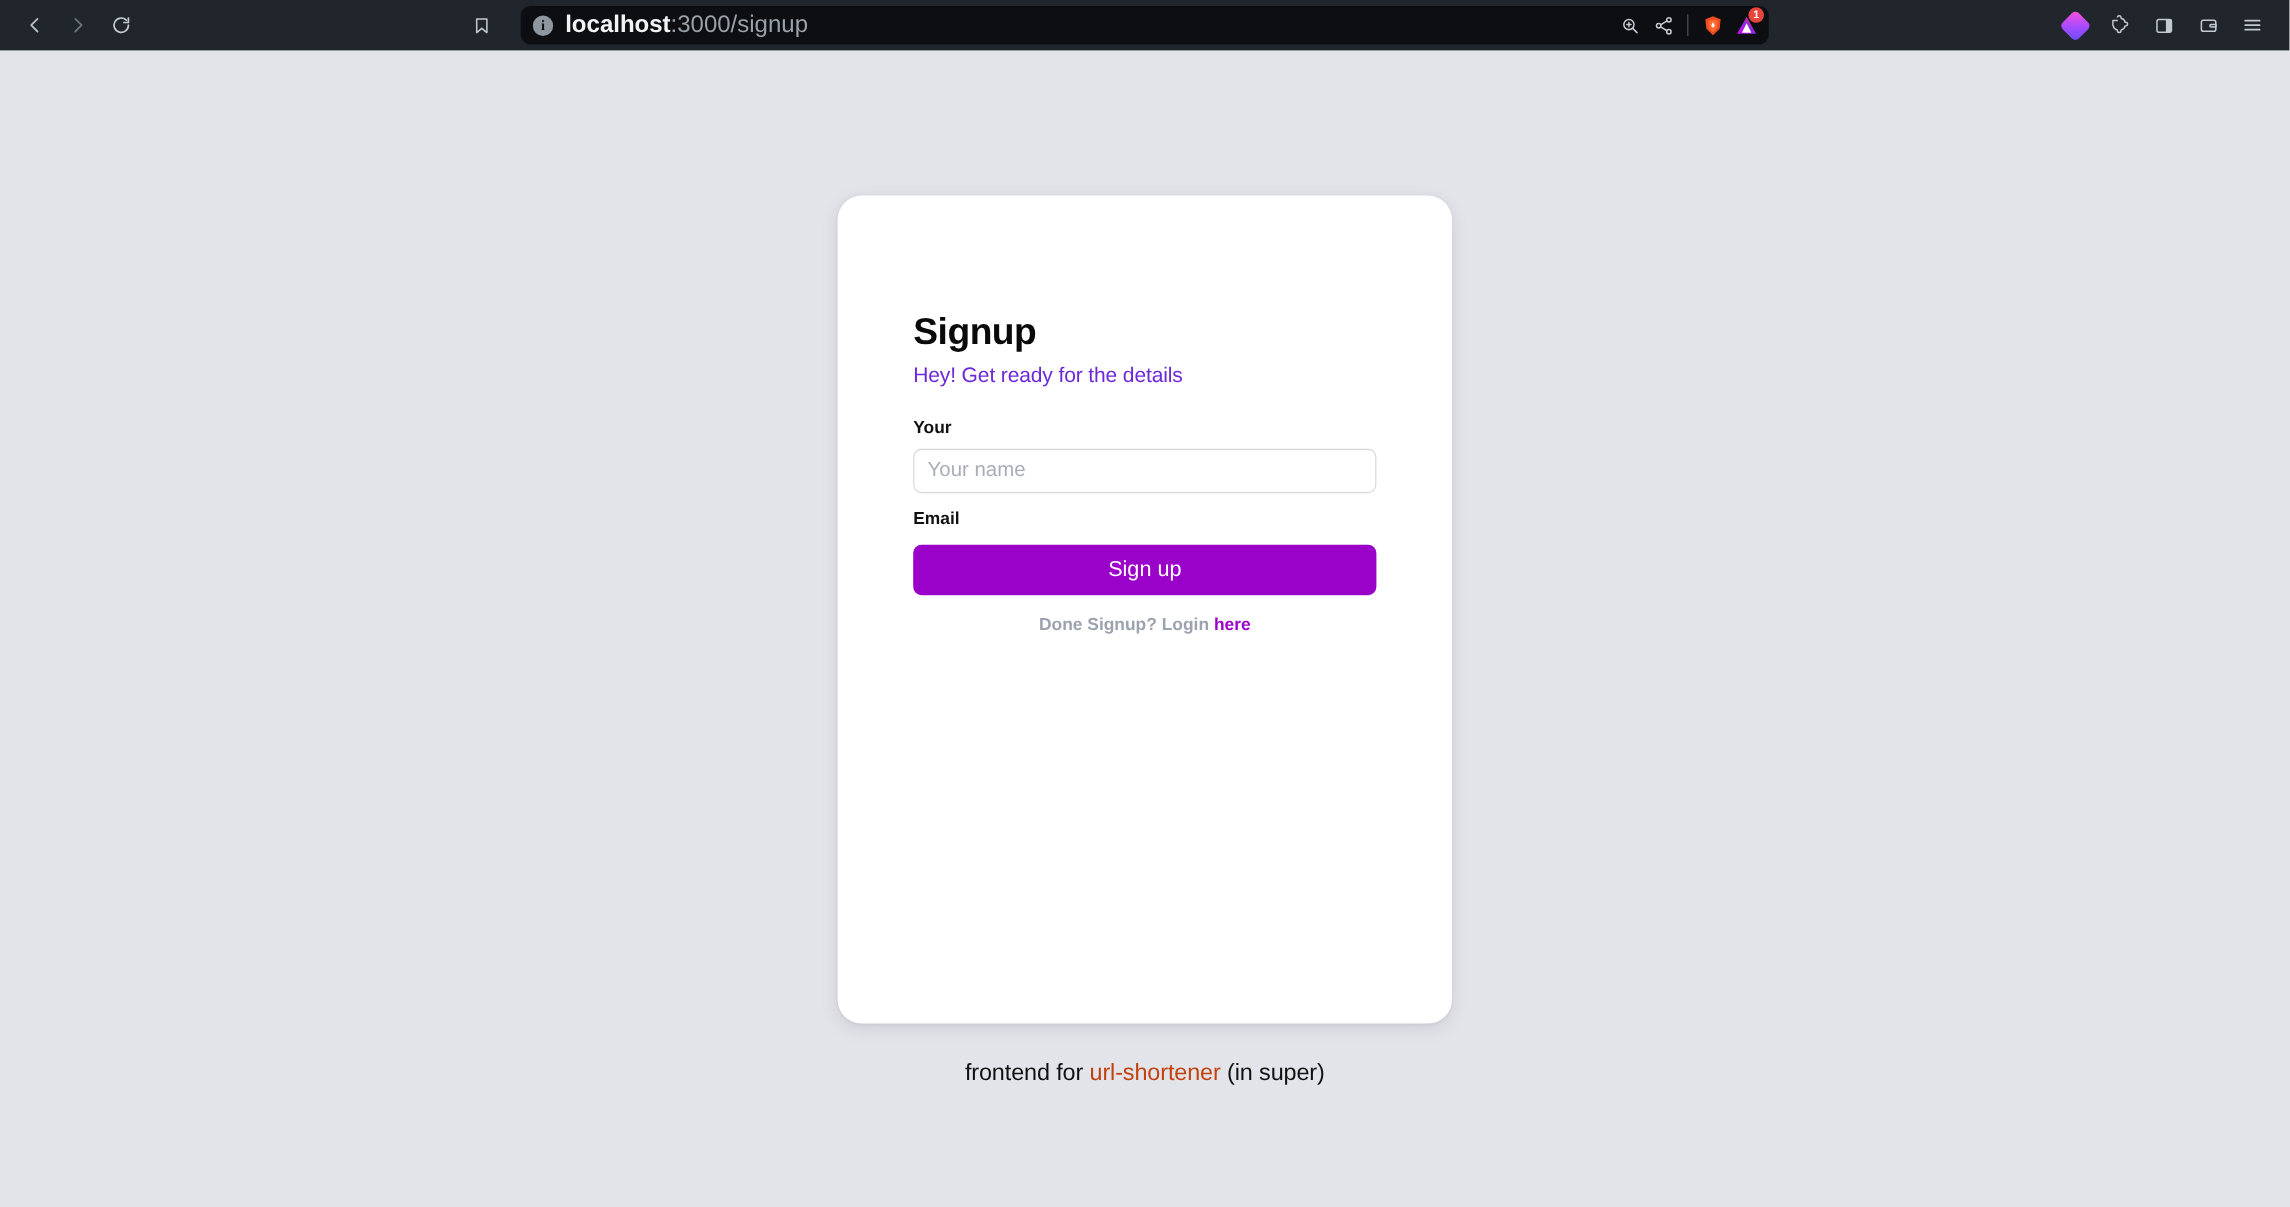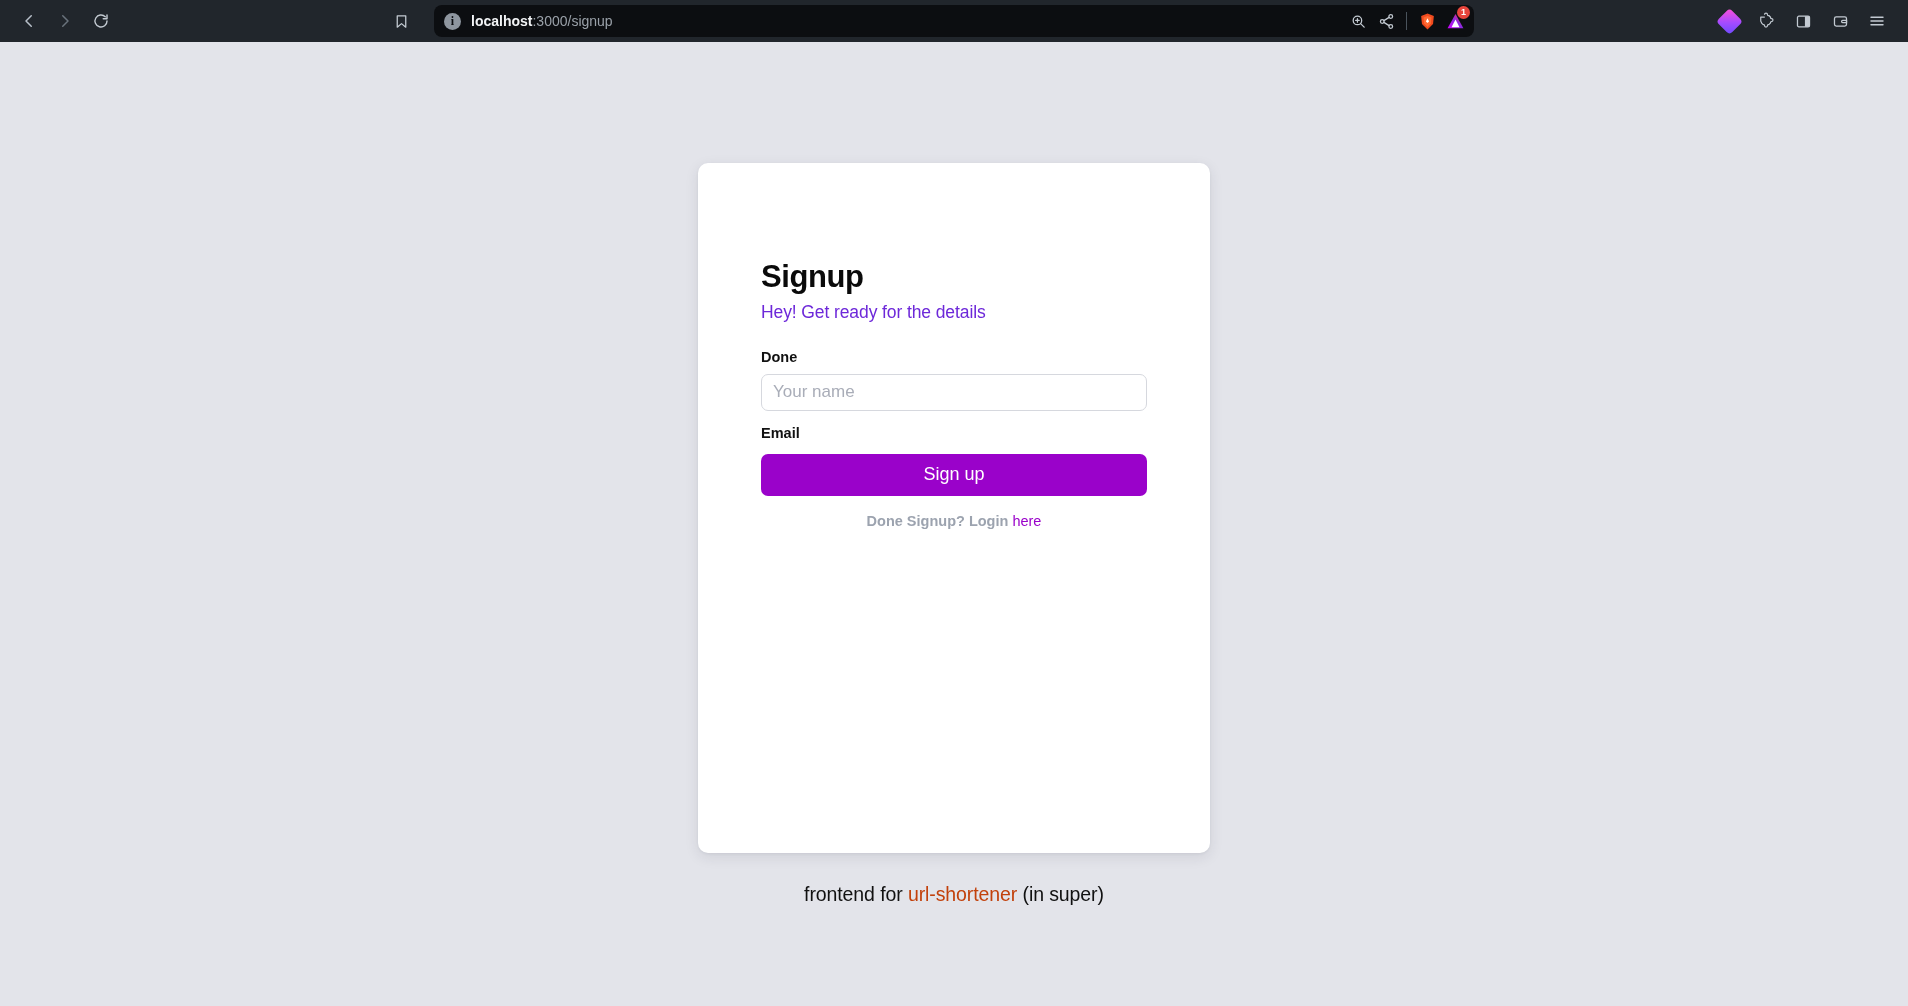--- a/index.html
+++ b/index.html
@@ -87,21 +87,21 @@
     font-weight: bold;
     display: flex;
     align-items: center;
     justify-content: center;
     font-family: "Liberation Serif", serif;
     flex-shrink: 0;
   }
 
   .url-text {
     flex: 1;
-    font-size: 14px;
+    font-size: 20px;
     color: #9aa1a9;
     white-space: nowrap;
     overflow: hidden;
   }
   .url-host { color: #f2f4f6; font-weight: 600; }
 
   .urlbar-actions {
     display: flex;
     align-items: center;
     gap: 2px;
@@ -166,21 +166,21 @@
     background: #e3e4ea;
     display: flex;
     flex-direction: column;
     align-items: center;
   }
 
   .card {
     width: 512px;
     margin-top: 121px;
     background: #ffffff;
-    border-radius: 10px;
+    border-radius: 20px;
     box-shadow: 0 4px 14px rgba(40,44,63,0.10), 0 1px 3px rgba(40,44,63,0.06);
     padding: 97px 63px 0 63px;
     height: 690px;
   }
 
   .card-title {
     font-size: 31px;
     font-weight: bold;
     color: #0a0a0a;
     letter-spacing: -0.4px;
@@ -238,21 +238,21 @@
   .login-line {
     margin-top: 17px;
     text-align: center;
     font-size: 14.5px;
     font-weight: bold;
     color: #9ca3af;
   }
   .login-link {
     color: #9a02ca;
     text-decoration: none;
-    font-weight: normal;
+    font-weight: bold;
     cursor: pointer;
     margin-top: 21px;
   }
 
   .footer-note {
     margin-top: 30px;
     font-size: 19.5px;
     color: #111111;
     letter-spacing: -0.1px;
   }
@@ -382,21 +382,21 @@
 
 <div class="viewport">
 
   <div class="card">
 
     <h1 class="card-title">Signup</h1>
 
     <p class="card-subtitle">Hey! Get ready for the details</p>
 
     <div class="field first">
-      <label class="field-label">Done</label>
+      <label class="field-label">Your</label>
       <input class="field-input" type="text" placeholder="Your name" style="">
     </div>
 
     <div class="field">
       <label class="field-label">Email</label>
     </div>
 
 
     <button class="submit-btn">Sign up</button>
 

